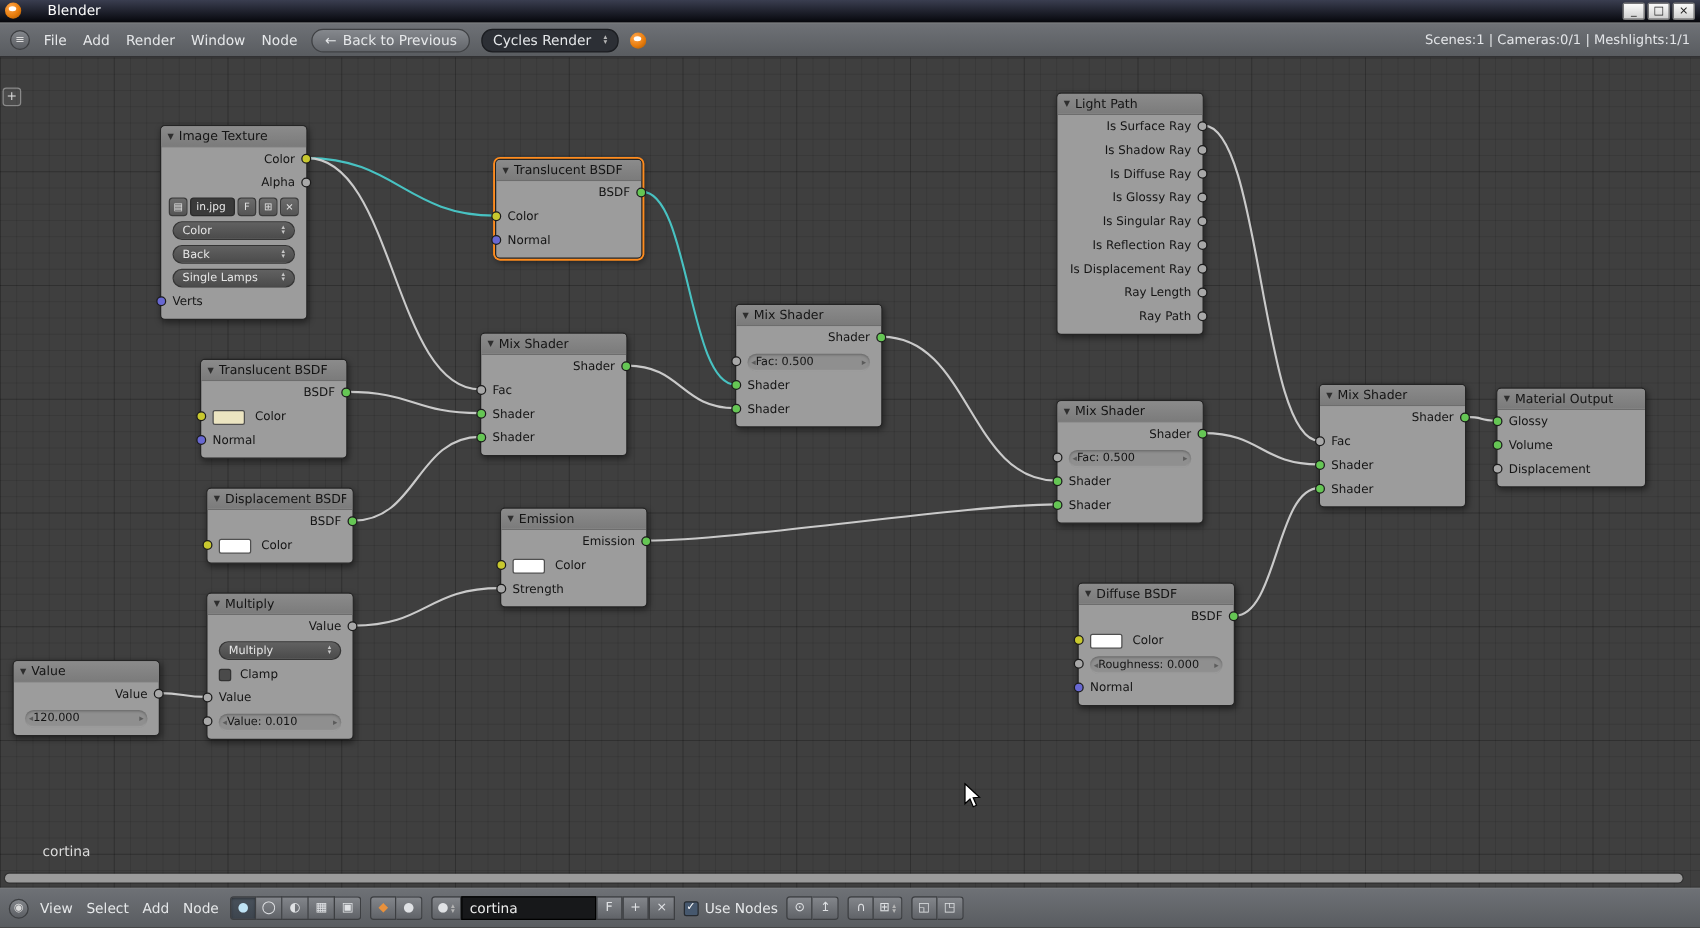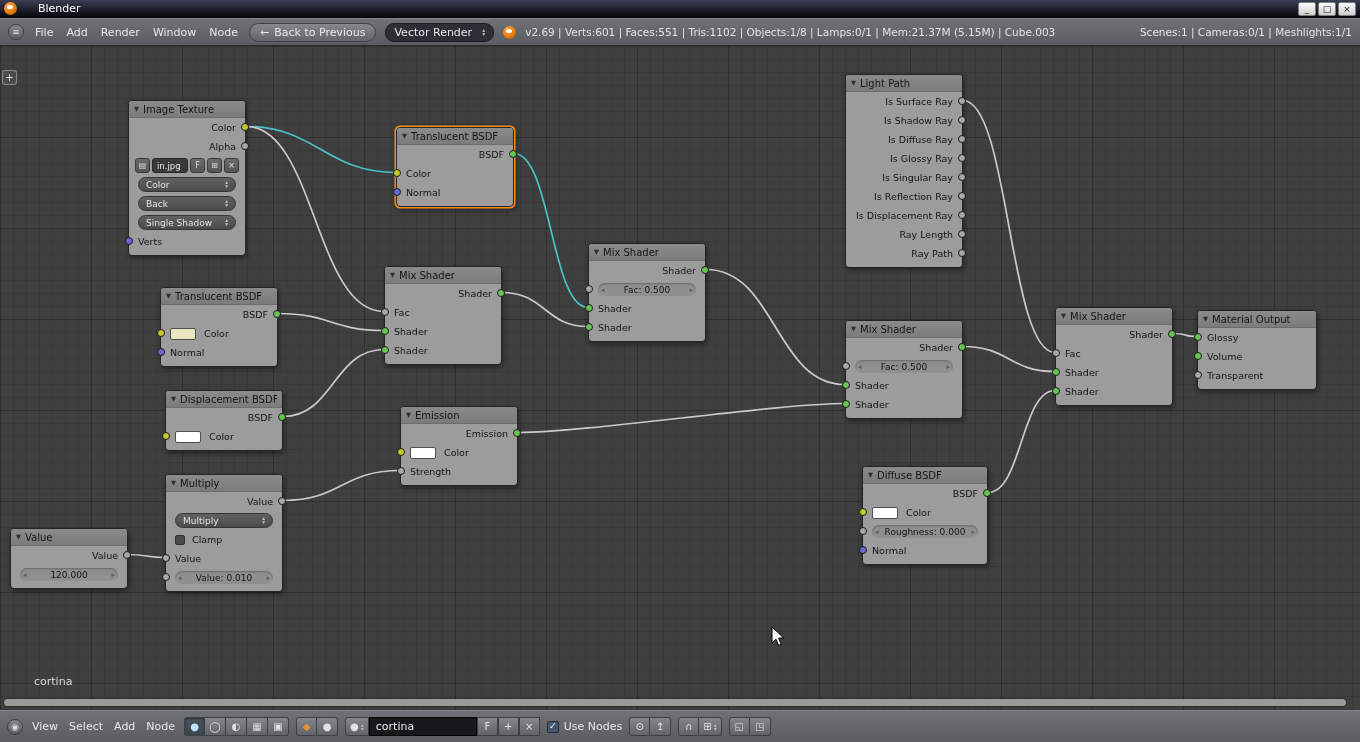--- a/index.html
+++ b/index.html
@@ -48,21 +48,21 @@
   .lbl{font-size:9.5px;white-space:nowrap}
   .sock{position:absolute;width:8px;height:8px;border-radius:50%;border:1px solid #1b1b1b;top:50%;margin-top:-4.5px;z-index:3}
   .sock.in{left:-4px}
   .sock.out{right:-4px}
   .s-shader{background:#65c654}
   .s-color{background:#c8c82e}
   .s-vector{background:#6868d2}
   .s-value{background:#a8a8a8}
 
   .pill{flex:1;height:14px;border-radius:7px;background:#8f8f8f;box-shadow:inset 0 1px 2px rgba(0,0,0,.28),inset 0 -1px 1px rgba(255,255,255,.18);display:flex;align-items:center;padding:0 3px;font-size:9px}
-  .pill .ptext{flex:1;text-align:center;white-space:nowrap}
+  .pill .ptext{flex:1;text-align:left;white-space:nowrap}
   .pill .arr{font-size:7px;color:#5c5c5c}
   .drop{flex:1;height:15px;border-radius:8px;background:linear-gradient(#616161,#4b4b4b);border:1px solid #353535;color:#e6e6e6;display:flex;align-items:center;padding:0 7px;font-size:9px}
   .drop .dd{margin-left:auto;display:flex;flex-direction:column;font-size:5.5px;line-height:3.6px;color:#c8c8c8}
   .swatch{width:26px;height:12px;border-radius:2px;border:1px solid #4f4f4f;margin-right:6px}
   .cb{width:10px;height:10px;background:#4a4a4a;border:1px solid #323232;border-radius:2px;margin-right:5px}
   .row-img{padding:0 6px}
   .mini{height:15px;min-width:15px;padding:0 2px;background:linear-gradient(#6c6c6c,#555);border:1px solid #3a3a3a;border-radius:3px;color:#e2e2e2;font-size:8px;display:flex;align-items:center;justify-content:center}
   .img-name{flex:1;height:15px;background:#3a3a3a;border:1px solid #2a2a2a;border-radius:3px;color:#e9e9e9;font-size:8.5px;display:flex;align-items:center;padding:0 4px;overflow:hidden;white-space:nowrap}
 
   .region-plus{position:absolute;left:2px;top:24px;width:15px;height:15px;border:1px solid rgba(255,255,255,.35);border-radius:3px;background:rgba(255,255,255,.07);color:#ddd;font-size:10px;display:flex;align-items:center;justify-content:center;z-index:4}
@@ -105,28 +105,27 @@
   <span class="menu-item">File</span>
   <span class="menu-item">Add</span>
   <span class="menu-item">Render</span>
   <span class="menu-item">Window</span>
   <span class="menu-item">Node</span>
   <span class="btn">
     <span>←</span>
     <span>Back to Previous</span>
   </span>
   <span class="engine-select">
-    <span>Vector Render</span>
+    <span>Cycles Render</span>
     <span class="updown">
       <span>▴</span>
         <span>▾</span>
     </span>
   </span>
   <span class="blogo"></span>
-  <span class="stats">v2.69 | Verts:601 | Faces:551 | Tris:1102 | Objects:1/8 | Lamps:0/1 | Mem:21.37M (5.15M) | Cube.003</span>
   <span class="stats stats-right">Scenes:1 | Cameras:0/1 | Meshlights:1/1</span>
 </div>
 
 <div class="editor" id="editor">
   <svg id="wires" width="1360" height="664" viewBox="0 0 1360 664">
       <path d="M 246 80.5 C 316 80.5, 326 126.5, 396 126.5" class="wire cyan"></path>
       <path d="M 514 107.5 C 551 107.5, 551 261.5, 588 261.5" class="wire cyan"></path>
       <path d="M 246 80.5 C 315 80.5, 315 265.5, 384 265.5" class="wire gray"></path>
       <path d="M 278 267.5 C 331 267.5, 331 284.5, 384 284.5" class="wire gray"></path>
       <path d="M 283 370.5 C 333.5 370.5, 333.5 303.5, 384 303.5" class="wire gray"></path>
@@ -174,21 +173,21 @@
           <span class="drop">
             <span class="dtext">Back</span>
             <span class="dd">
               <span>▴</span>
               <span>▾</span>
             </span>
           </span>
         </div>
         <div class="node-row">
           <span class="drop">
-            <span class="dtext">Single Shadow</span>
+            <span class="dtext">Single Lamps</span>
             <span class="dd">
               <span>▴</span>
               <span>▾</span>
             </span>
           </span>
         </div>
         <div class="node-row">
           <span class="lbl">Verts</span>
           <span class="sock in s-vector"></span>
         </div>
@@ -488,21 +487,21 @@
         </div>
         <div class="node-row">
           <span class="lbl">Glossy</span>
           <span class="sock in s-shader"></span>
         </div>
         <div class="node-row">
           <span class="lbl">Volume</span>
           <span class="sock in s-shader"></span>
         </div>
         <div class="node-row">
-          <span class="lbl">Transparent</span>
+          <span class="lbl">Displacement</span>
           <span class="sock in s-value"></span>
         </div>
       </div>
     </div>
   <span class="region-plus">+</span>
   <span class="editor-label">cortina</span>
   <div class="hscroll">
     <div class="thumb"></div>
   </div>
   <svg class="cursor" style="left:770px;top:580px" width="18" height="22">

